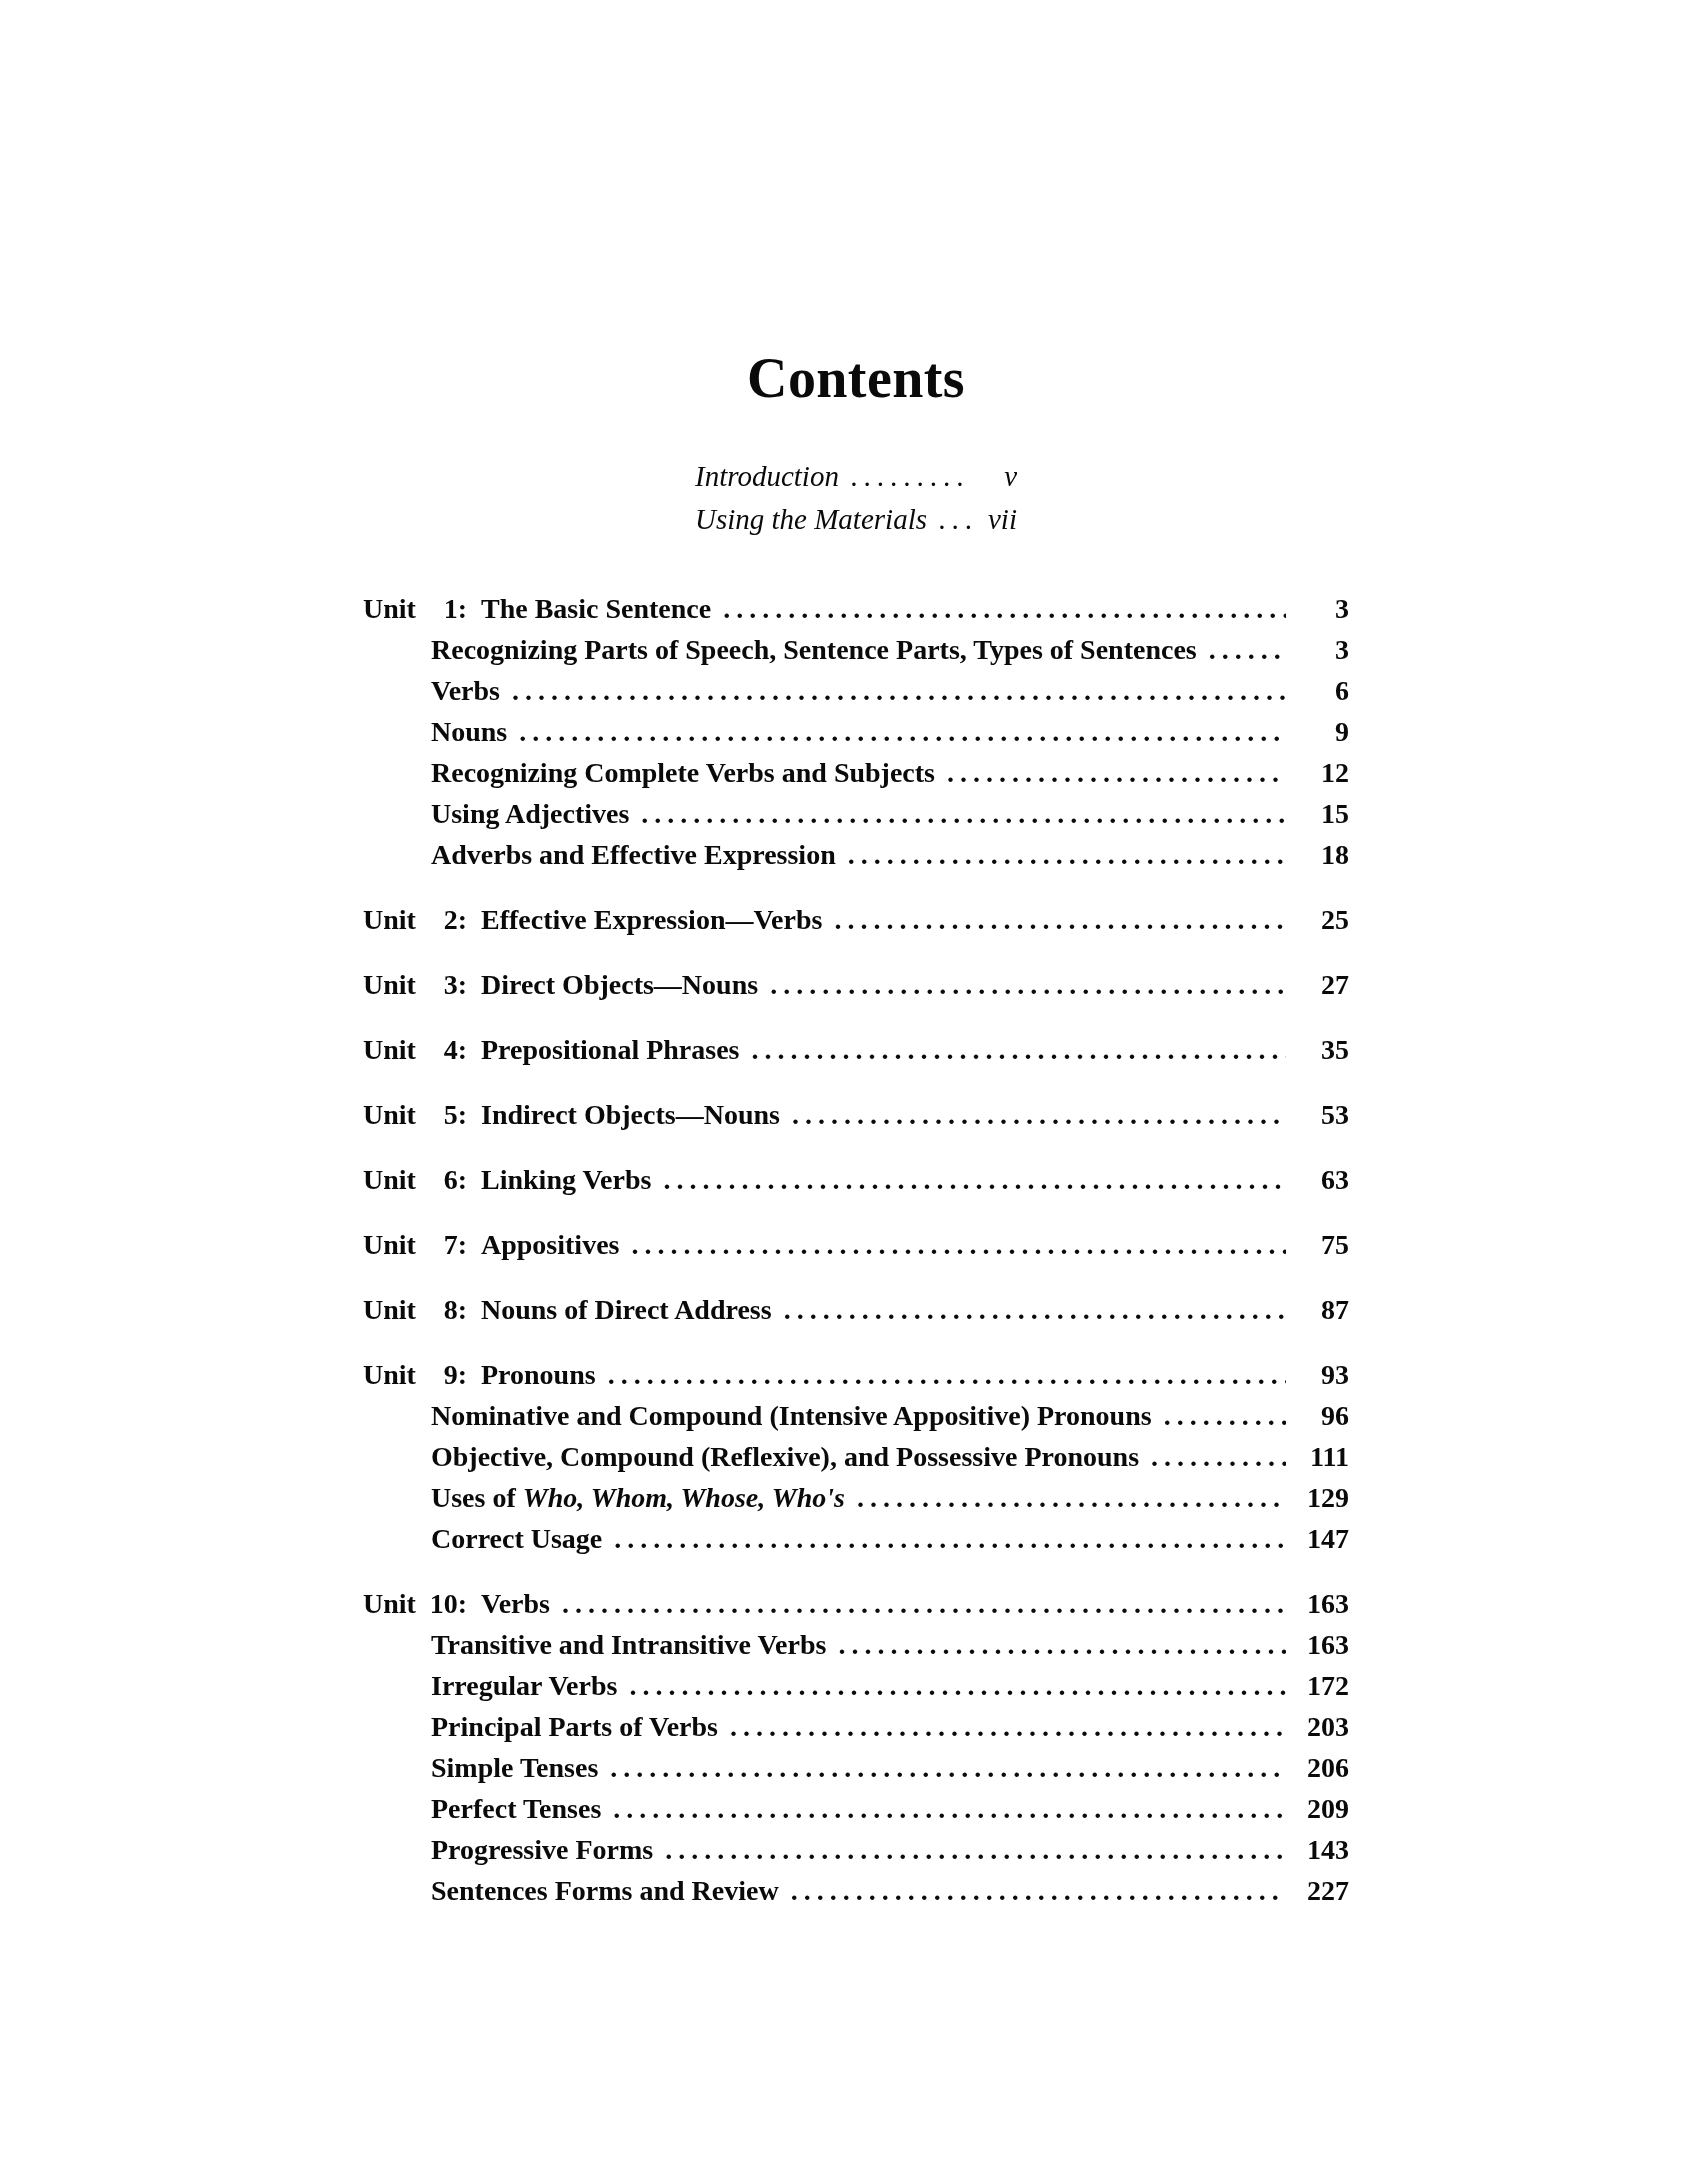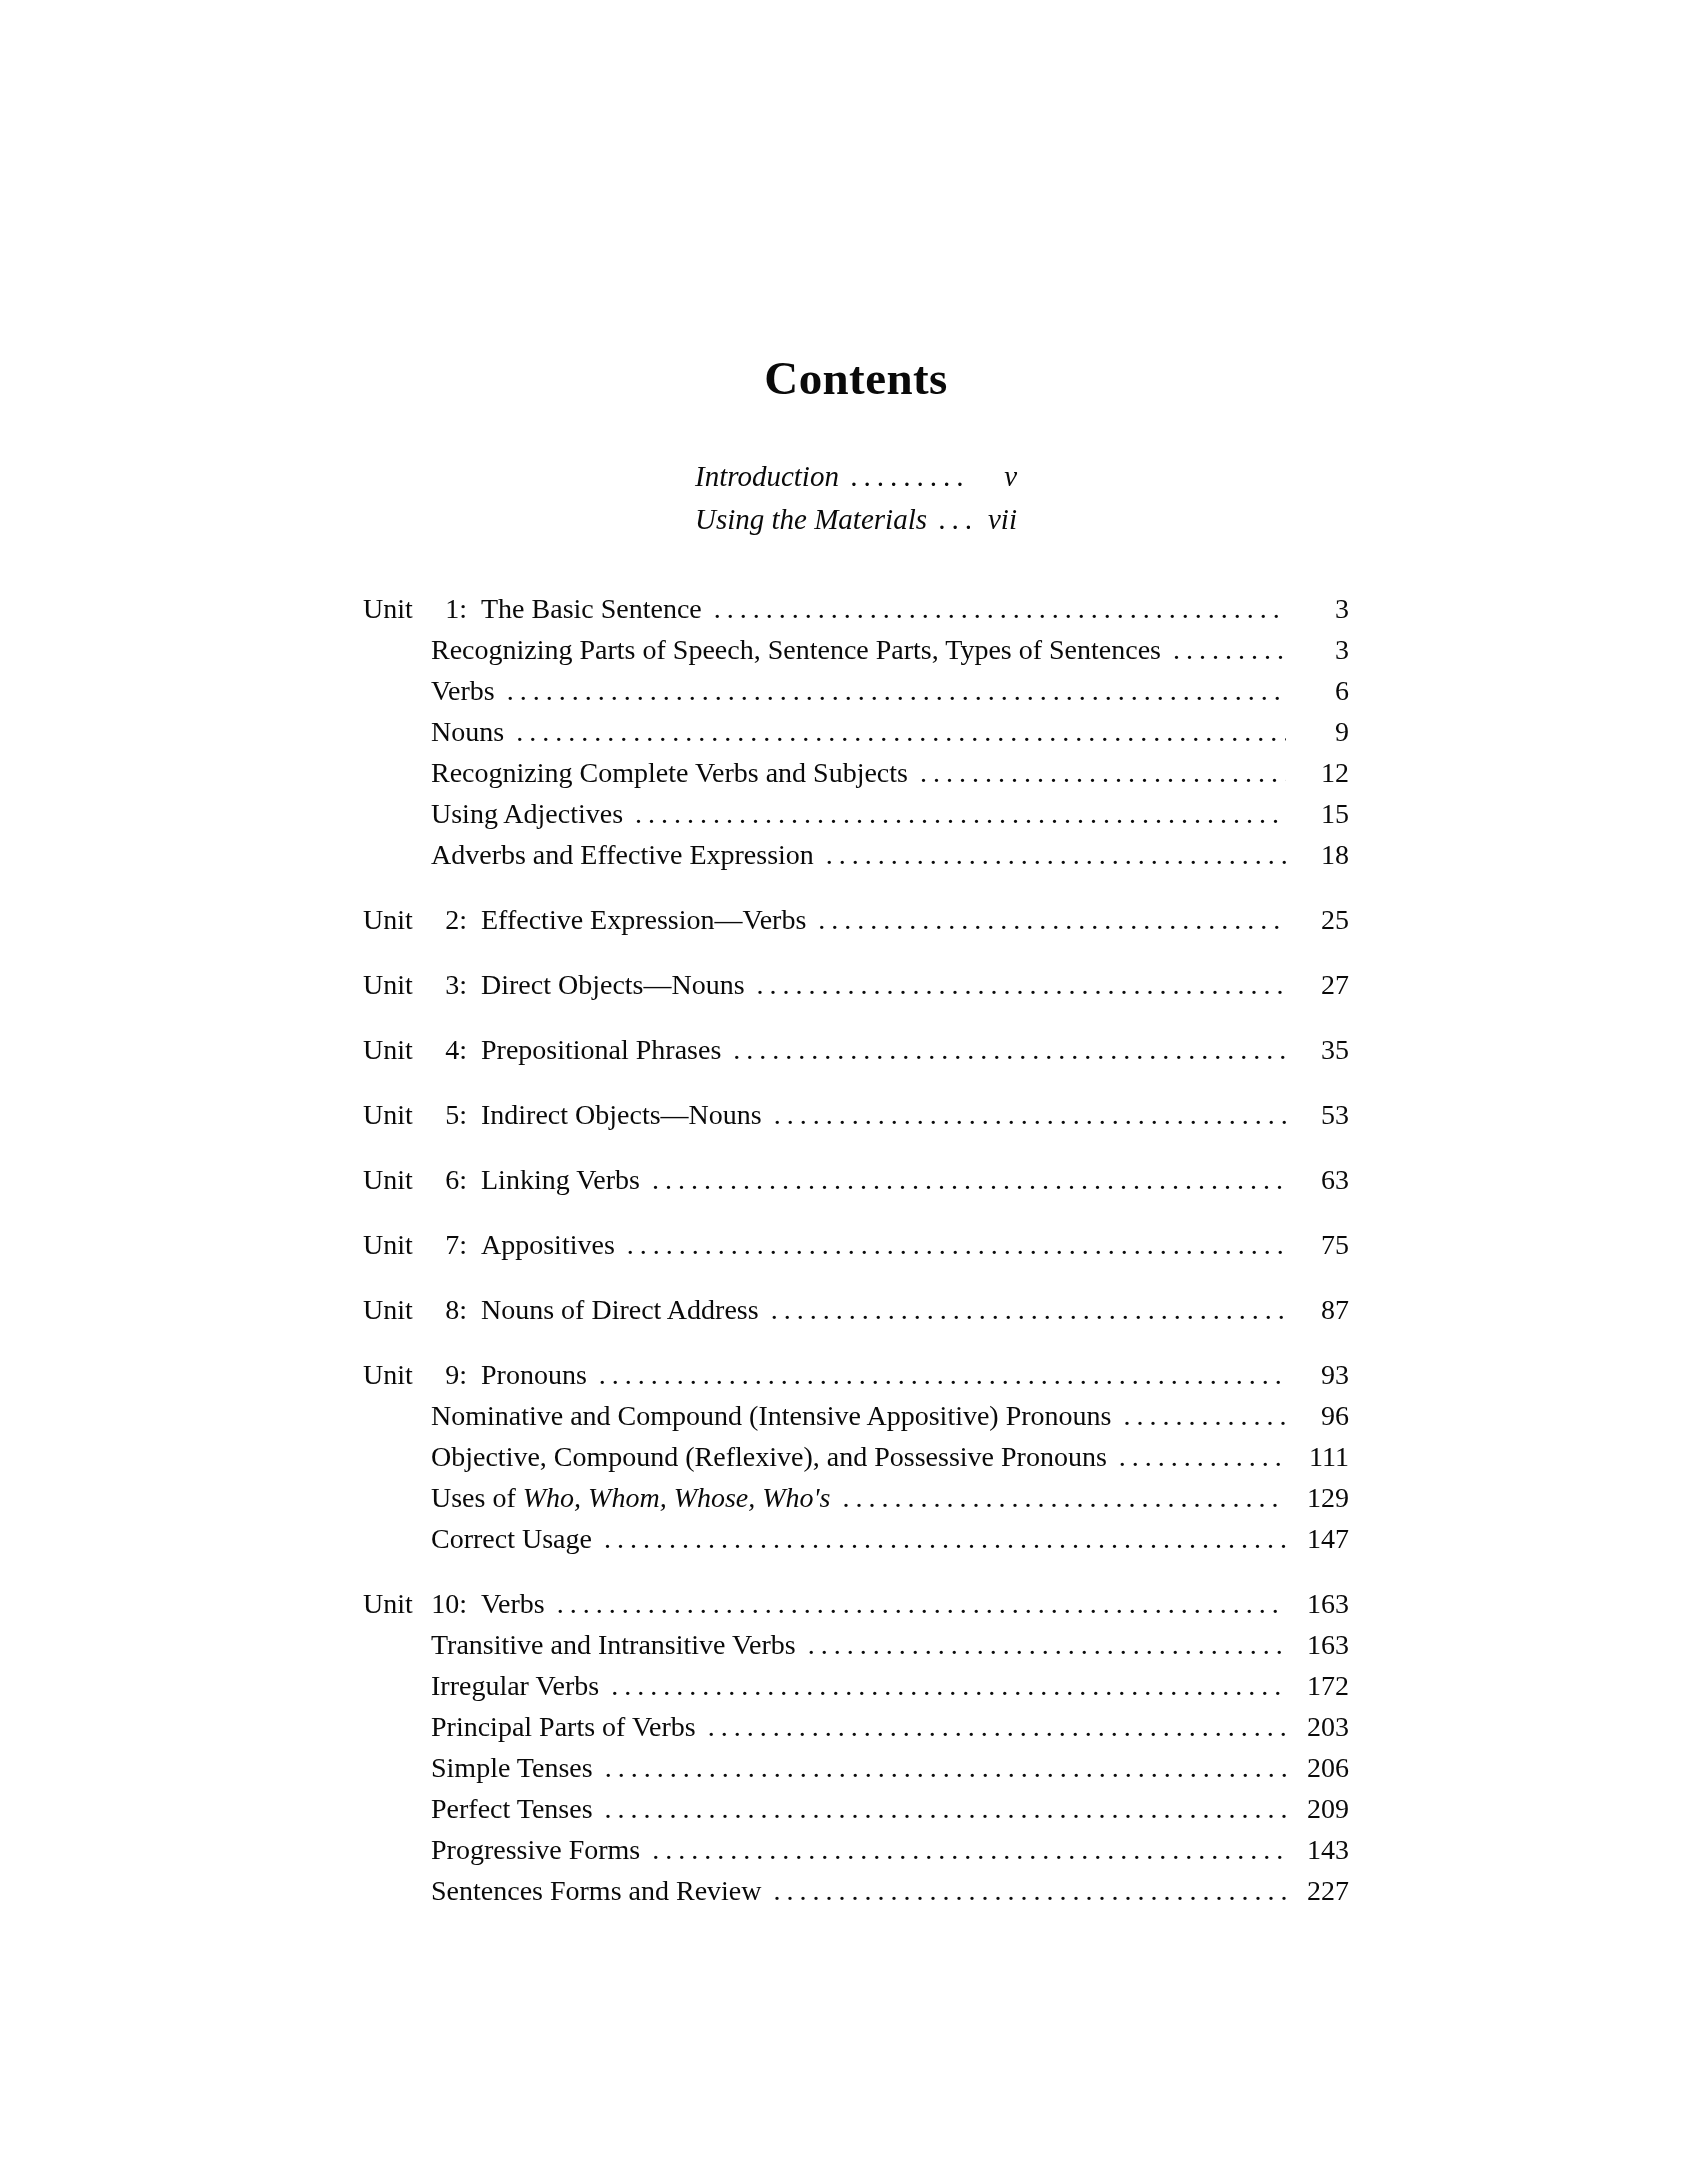--- a/index.html
+++ b/index.html
@@ -17,21 +17,21 @@
     overflow: hidden;
   }
   .content {
     margin-left: 363px;
     width: 986px;
     padding-top: 353px;
   }
   .page-title {
     margin: 0;
     text-align: center;
-    font-size: 47px;
+    font-size: 56px;
     font-weight: bold;
     letter-spacing: 0.4px;
     line-height: 50px;
   }
   .front-matter {
     width: 322px;
     margin: 52px auto 0 auto;
     font-style: italic;
     font-size: 29px;
   }
@@ -43,20 +43,21 @@
   }
   .fm-title { flex-shrink: 0; }
   .fm-page {
     flex-shrink: 0;
     min-width: 38px;
     text-align: right;
   }
   .toc {
     margin-top: 47px;
     font-size: 28px;
+    font-weight: bold;
   }
   .row {
     display: flex;
     align-items: baseline;
     line-height: 41px;
     white-space: nowrap;
   }
   .row.unit { margin-top: 24px; }
   .row.unit.first { margin-top: 0; }
   .unit-word {

